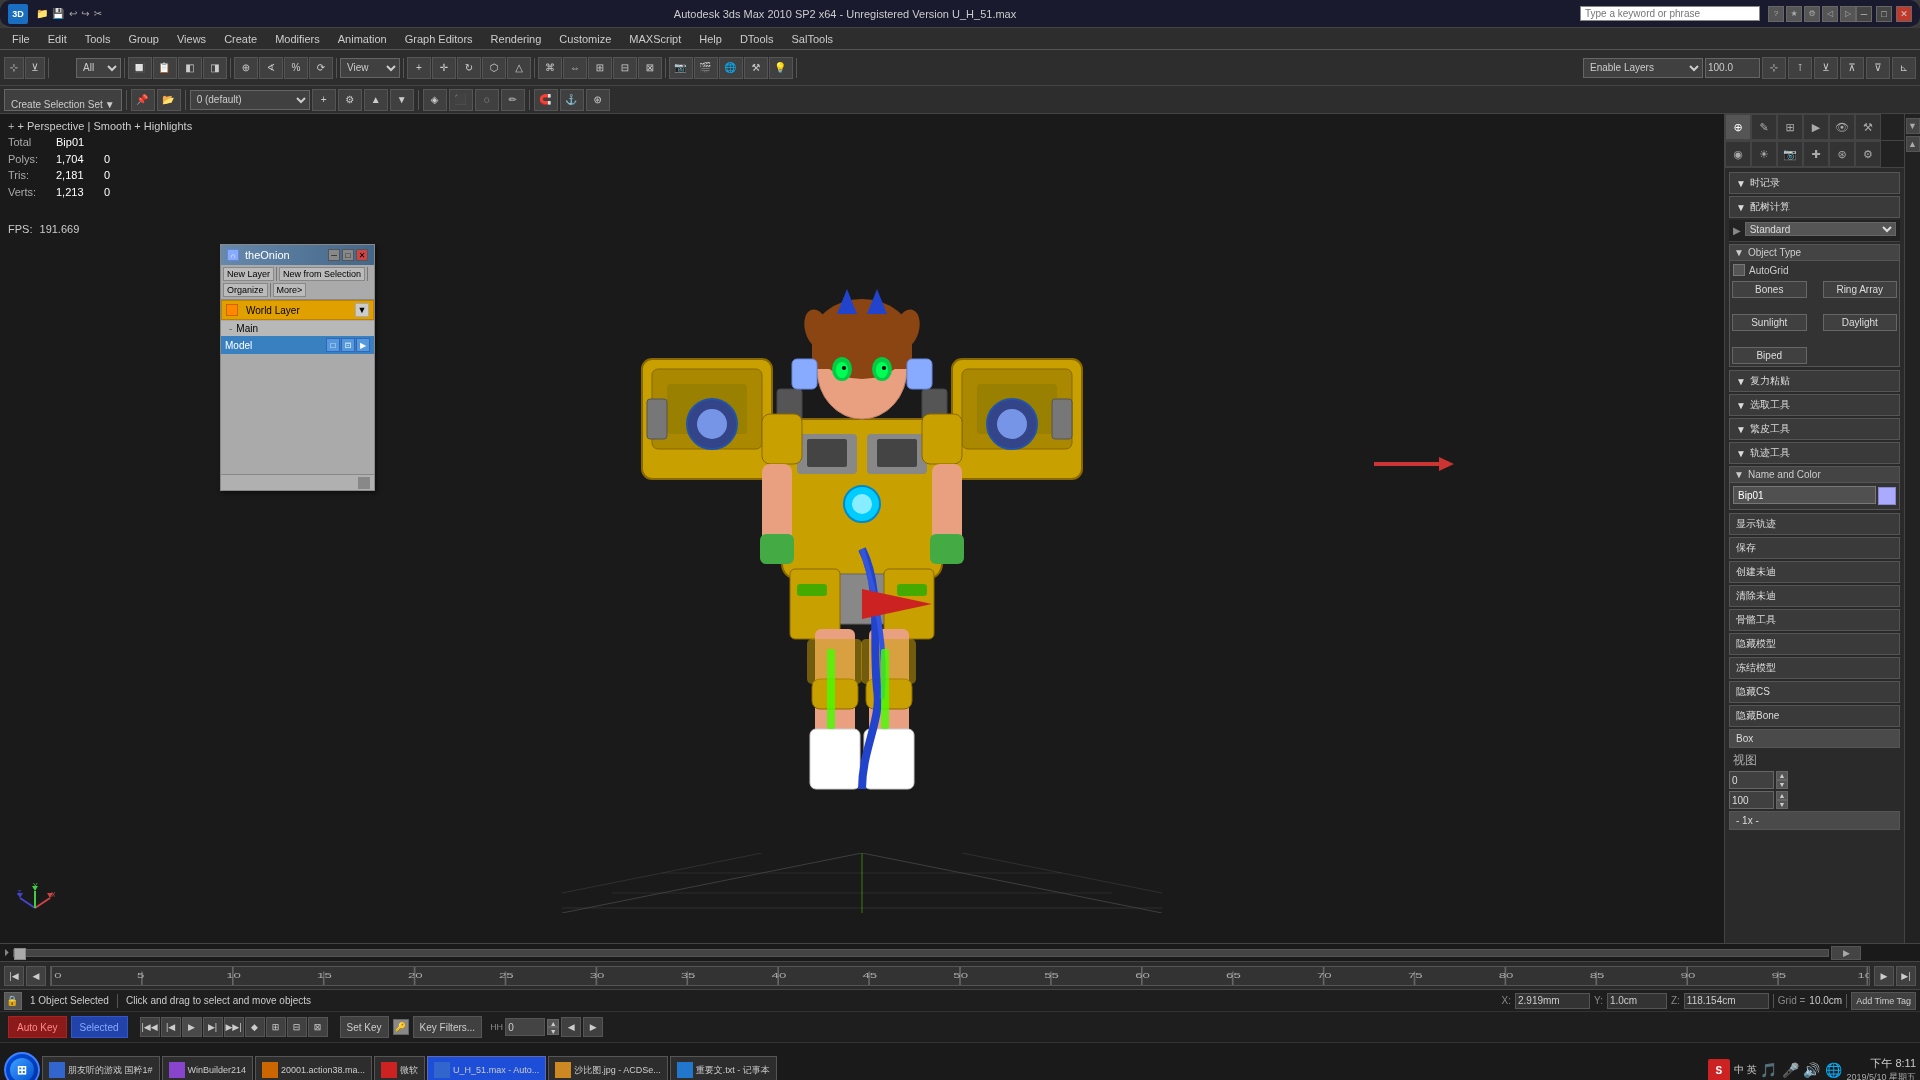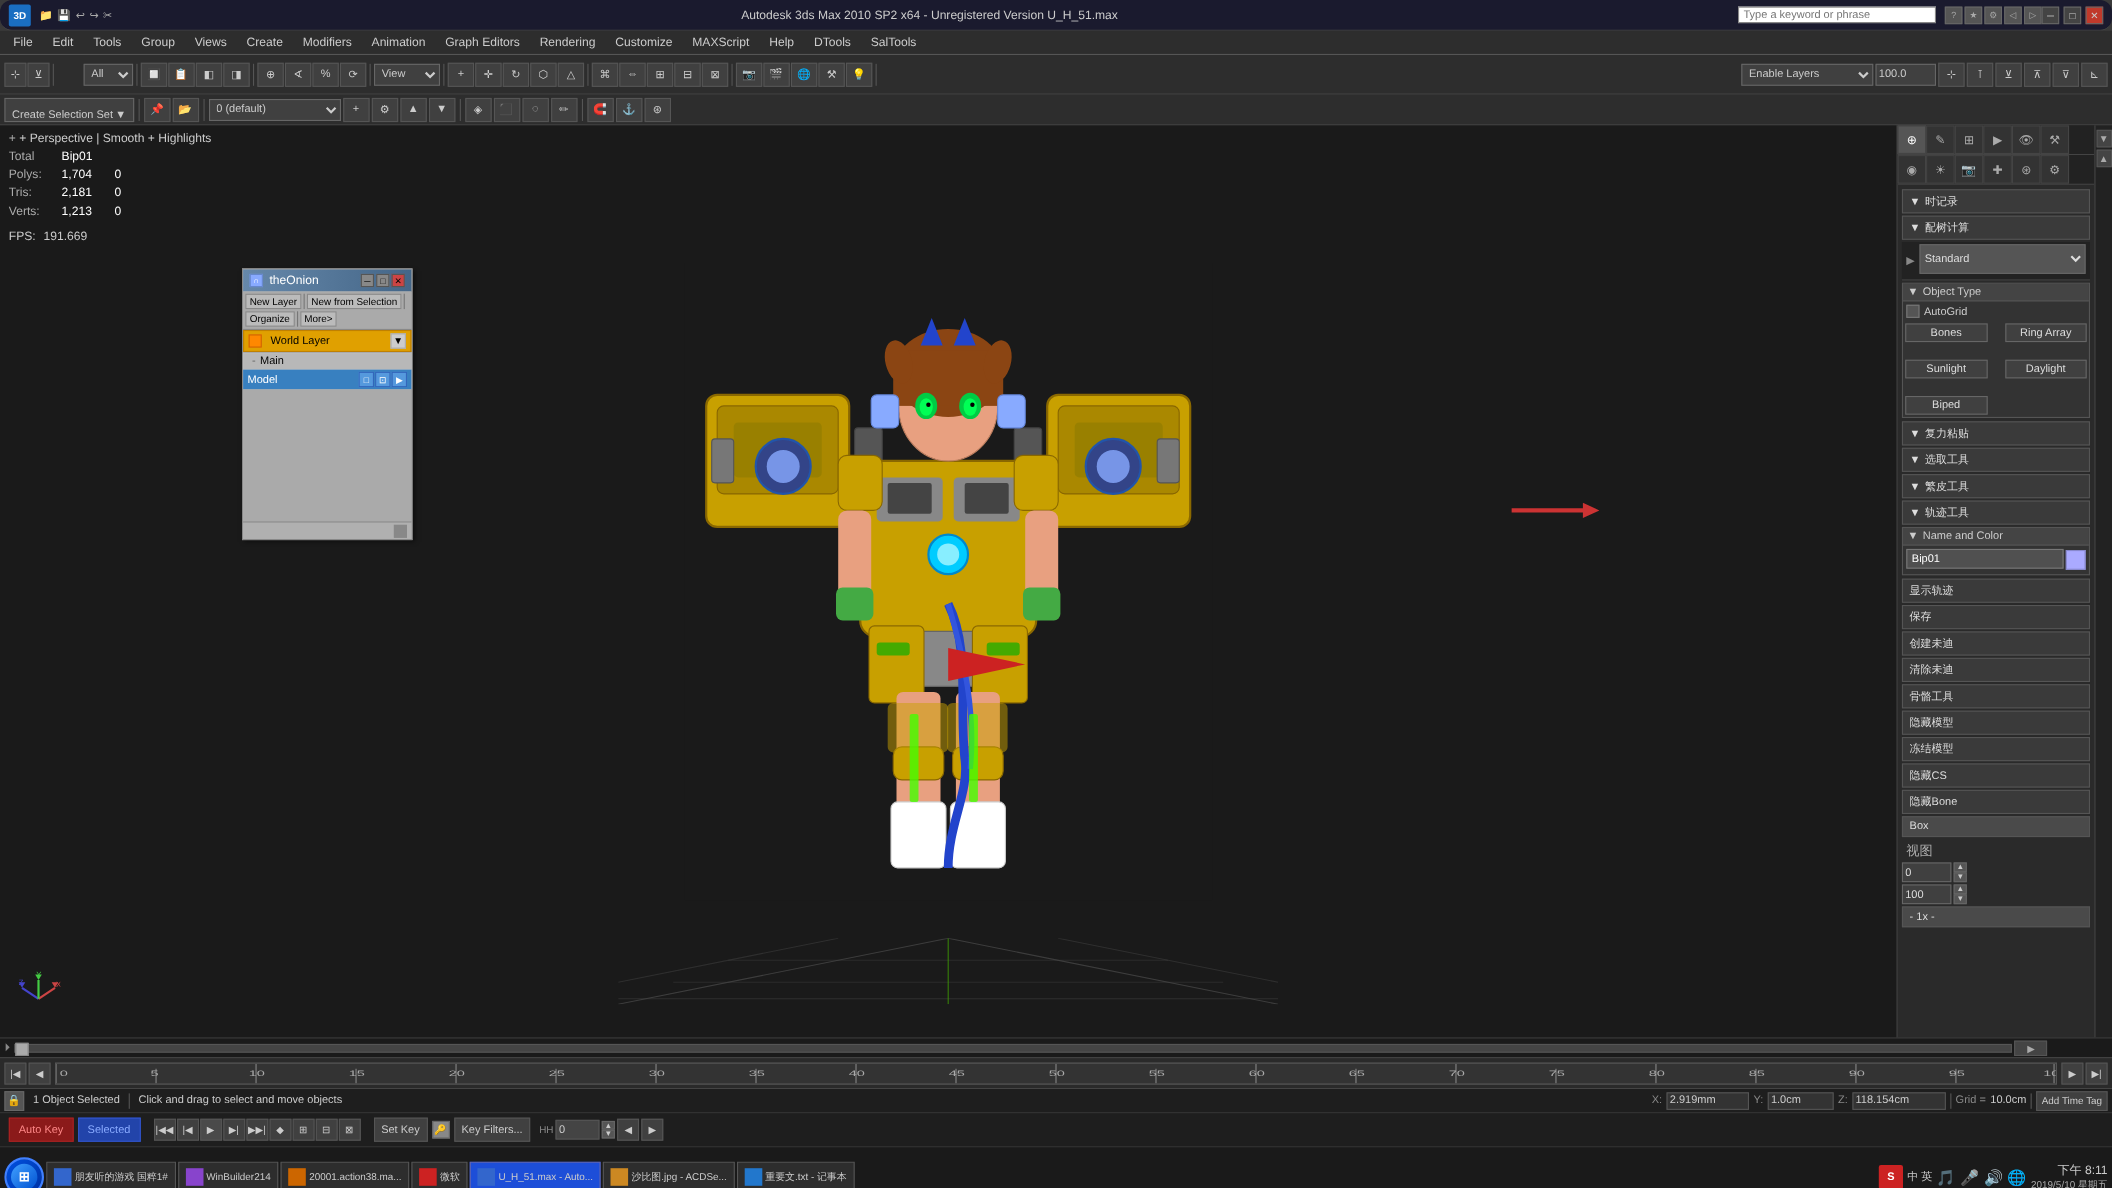--- a/index.html
+++ b/index.html
@@ -164,21 +164,21 @@
       line-height: 1.5;
       z-index: 10;
     }
     #viewport-stats .stat-row {
       display: flex; gap: 8px;
     }
     #viewport-stats .stat-lbl { color: #aaa; min-width: 40px; }
     #viewport-stats .stat-val { color: #fff; min-width: 40px; }
     #fps-display {
       position: absolute;
-      top: 95px; left: 8px;
+      top: 109px; left: 8px;
       color: #ccc;
       font-size: 11px;
       z-index: 10;
     }
 
     
     #theonion-panel {
       position: absolute;
       top: 130px;
       left: 220px;
@@ -935,21 +935,21 @@
         <span>▼</span>
         <span>时记录</span>
       </button>
       <button class="rp-section-btn">
         <span>▼</span>
         <span>配树计算</span>
       </button>
 
       <div class="rp-header">
         <span class="arrow">▶</span>
-        <select class="rp-dropdown" style="height:27px;font-size:10px;background:#555;border:1px solid #666;color:#ddd;">
+        <select class="rp-dropdown" style="height:14px;font-size:10px;background:#555;border:1px solid #666;color:#ddd;">
           <option>Standard</option>
         </select>
       </div>
 
       <div style="border:1px solid #555;margin-bottom:3px;background:#333;">
         <div style="background:#444;color:#ccc;font-size:10px;padding:2px 4px;border-bottom:1px solid #555;display:flex;align-items:center;gap:4px;">
           <span>▼</span>
           <span>Object Type</span>
         </div>
         <div style="padding:3px;display:flex;align-items:center;gap:4px;">

